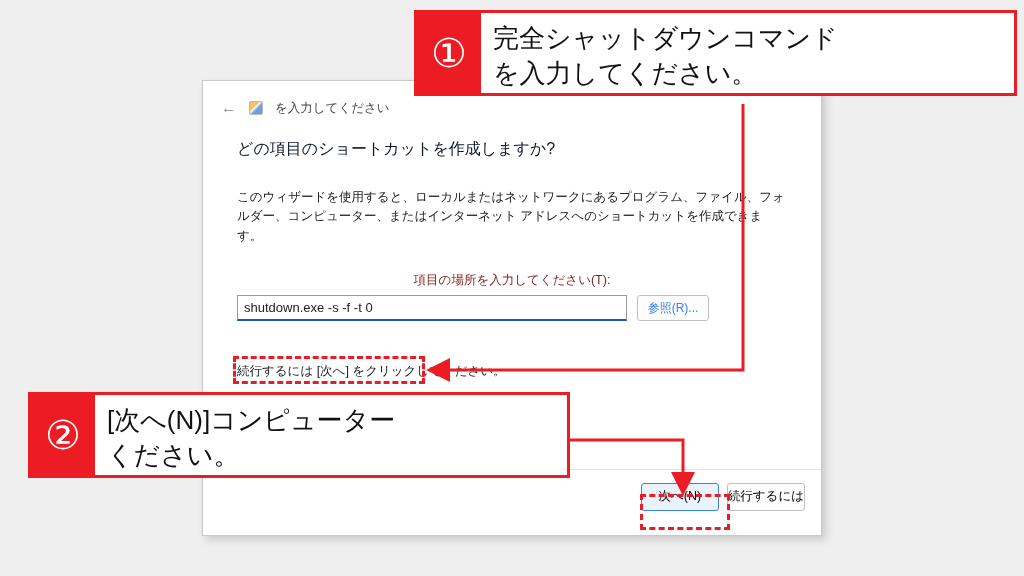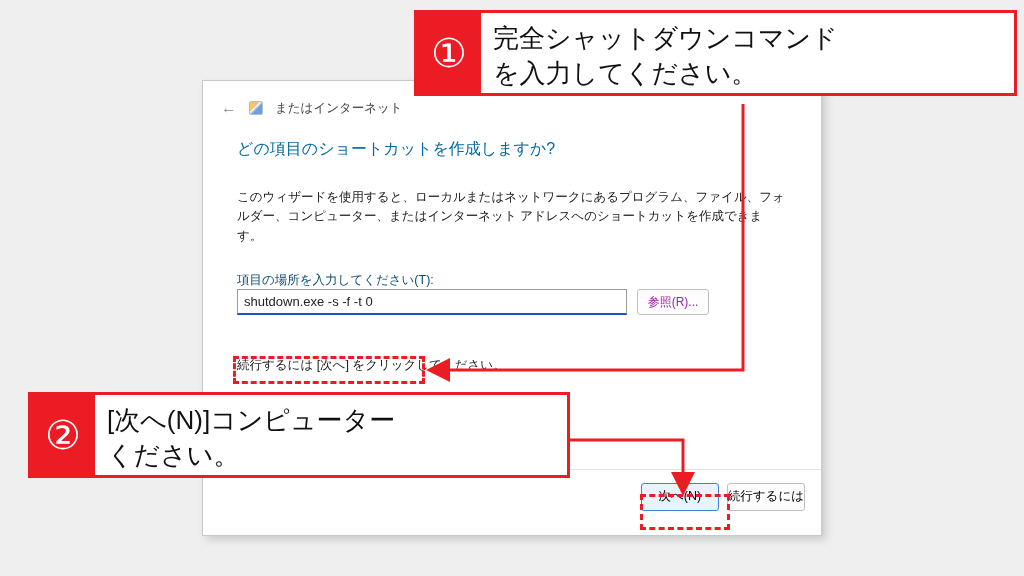--- a/index.html
+++ b/index.html
@@ -40,33 +40,35 @@
     width: 14px; height: 14px;
     display: inline-block;
     background: linear-gradient(135deg,#f5c36a 40%,#fff 42%,#6aa0e0 60%);
     border-radius: 2px;
     border: 1px solid #bbb;
   }
   .dialog-body {
     padding: 14px 34px 0 34px;
   }
   .heading {
-    color: #0369a1;
+    color: #0f172a;
     font-size: 16px;
     margin-bottom: 28px;
   }
   .desc {
     font-size: 12.5px;
     color: #222;
     line-height: 1.55;
     margin-bottom: 26px;
   }
   .field-label {
     font-size: 12.5px;
-    color: #0c4a6e;
+    color: #7f1d1d;
+    margin-bottom: 6px;
+    text-align: center;
   }
   .field-row {
     display: flex;
     gap: 10px;
     align-items: center;
   }
   .text-input {
     width: 390px;
     height: 26px;
     padding: 2px 6px;
@@ -75,21 +77,21 @@
     color: #222;
     background: #fff;
     border: 1px solid #9a9a9a;
     border-bottom: 2px solid #1a55c7;
     outline: none;
   }
   .browse-btn {
     height: 26px;
     min-width: 72px;
     font-size: 12px;
-    color: #a21caf;
+    color: #3b82f6;
     background: #fdfdfd;
     border: 1px solid #c0c0c0;
     border-radius: 3px;
     cursor: pointer;
     padding: 0 6px;
   }
   .continue-text {
     margin-top: 42px;
     font-size: 12.5px;
     color: #222;
@@ -170,21 +172,21 @@
     pointer-events:none; z-index:45;
   }
 </style>
 </head>
 <body>
 
 <div class="dialog">
   <div class="dialog-header">
     <span class="back-btn">←</span>
     <span class="wizard-icon"></span>
-    <span>またはインターネット</span>
+    <span>を入力してください</span>
   </div>
   <div class="dialog-body">
     <div class="heading">どの項目のショートカットを作成しますか?</div>
     <div class="desc">このウィザードを使用すると、ローカルまたはネットワークにあるプログラム、ファイル、フォルダー、コンピューター、またはインターネット アドレスへのショートカットを作成できます。</div>
     <div class="field-label">項目の場所を入力してください(T):</div>
     <div class="field-row">
       <input class="text-input" type="text" value="shutdown.exe -s -f -t 0" style="">
       <button class="browse-btn">参照(R)...</button>
     </div>
     <div class="continue-text">続行するには [次へ] をクリックしてください。</div>

